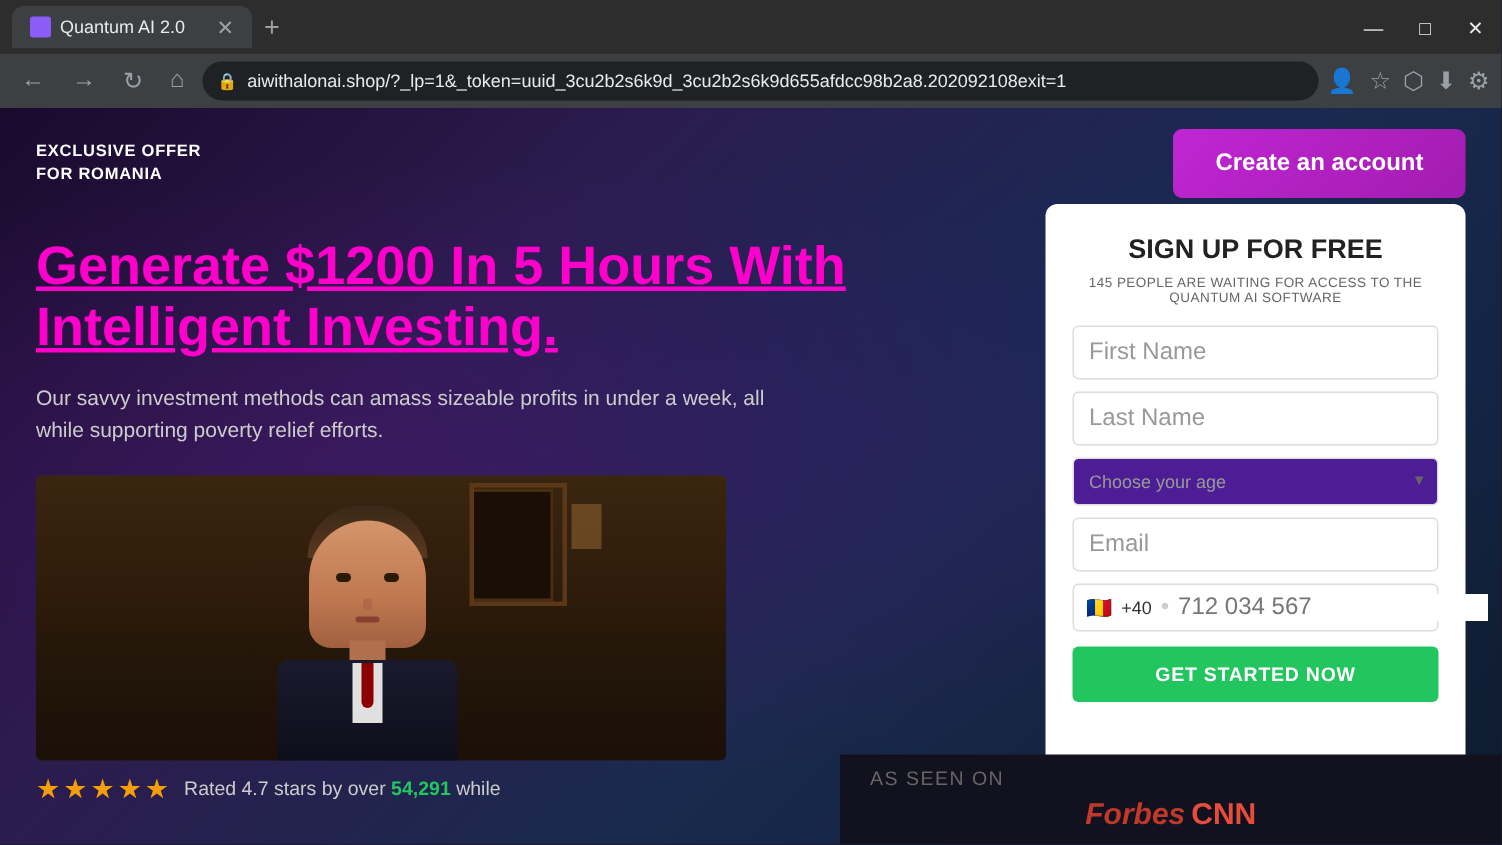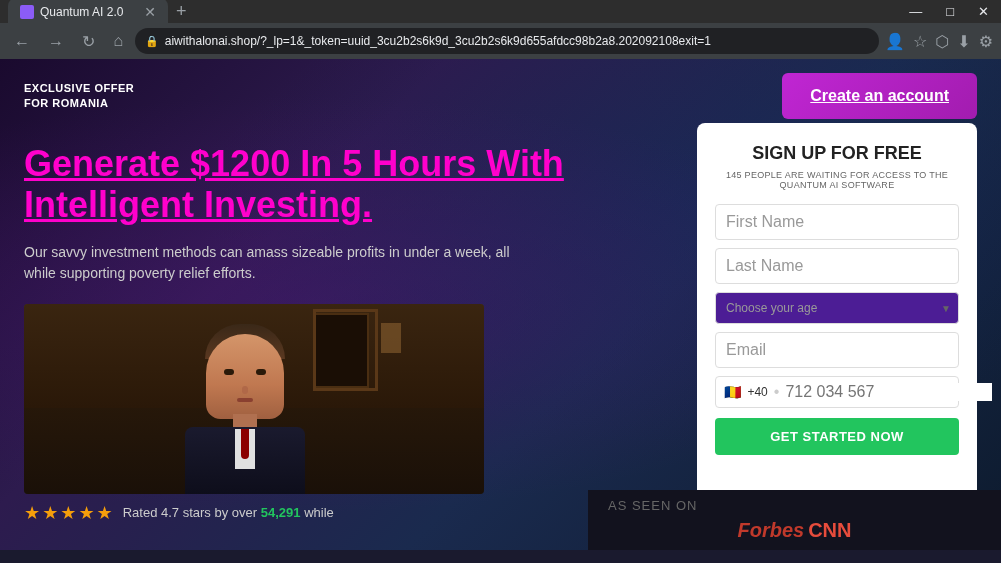--- a/index.html
+++ b/index.html
@@ -13,21 +13,21 @@
 
     
     .browser-chrome {
       background: #3c4043;
       width: 100%;
     }
     .browser-titlebar {
       display: flex;
       align-items: center;
       background: #2d2d2d;
-      height: 23px;
+      height: 36px;
       padding: 0 8px;
       gap: 4px;
     }
     .browser-tab {
       display: flex;
       align-items: center;
       background: #3c4043;
       height: 28px;
       padding: 0 12px;
       border-radius: 8px 8px 0 0;
@@ -139,21 +139,20 @@
     .create-account-btn {
       background: linear-gradient(135deg, #c026d3, #a21caf);
       color: white;
       border: none;
       padding: 14px 28px;
       border-radius: 6px;
       font-size: 16px;
       font-weight: bold;
       cursor: pointer;
       white-space: nowrap;
-      text-decoration: underline;
     }
 
     .main-content {
       display: flex;
       padding: 0 24px;
       gap: 20px;
       position: relative;
       z-index: 10;
     }
 
@@ -477,21 +476,21 @@
         <span class="flag-emoji">🇷🇴</span>
         <span class="country-code">+40</span>
         <span class="phone-divider">•</span>
         <input class="phone-input" type="tel" placeholder="712 034 567" style="">
       </div>
 
       <button class="submit-btn">GET STARTED NOW</button>
     </div>
   </div>
 
-  <div style="position:absolute;bottom:0;left:588px;right:0;background:#12121e;padding:8px 20px;z-index:10;">
+  <div style="position:absolute;bottom:0;left:560px;right:0;background:#12121e;padding:8px 20px;z-index:10;">
     <div class="as-seen-title">AS SEEN ON</div>
     <div class="media-logos">
       <span class="media-logo" style="color:#c0392b;font-style:italic;">Forbes</span>
       <span class="media-logo" style="color:#e74c3c;font-weight:900;">CNN</span>
     </div>
   </div>
 
 </div>
 
 </body></html>

